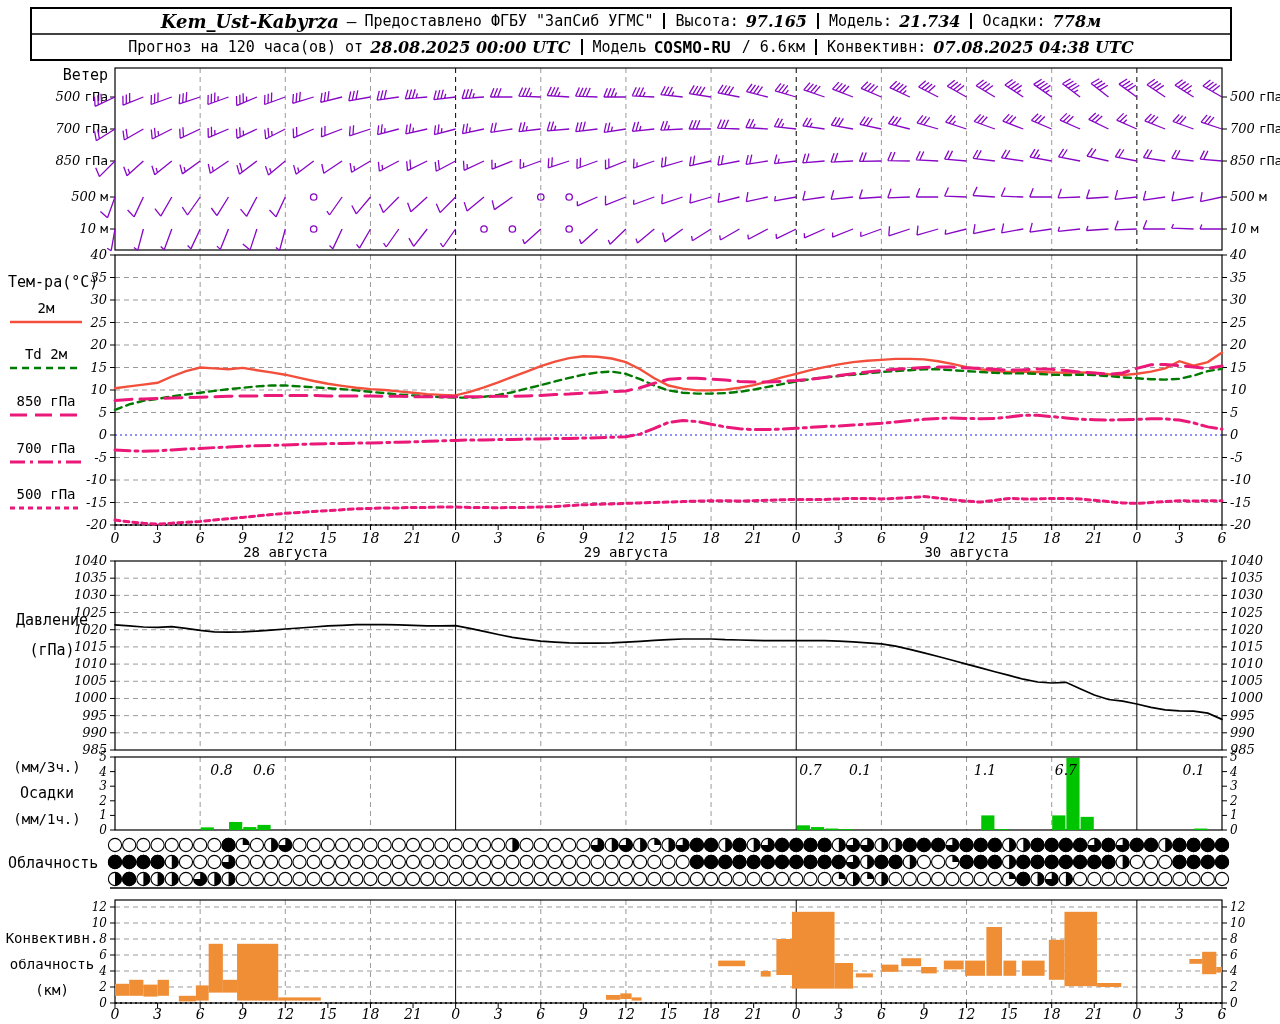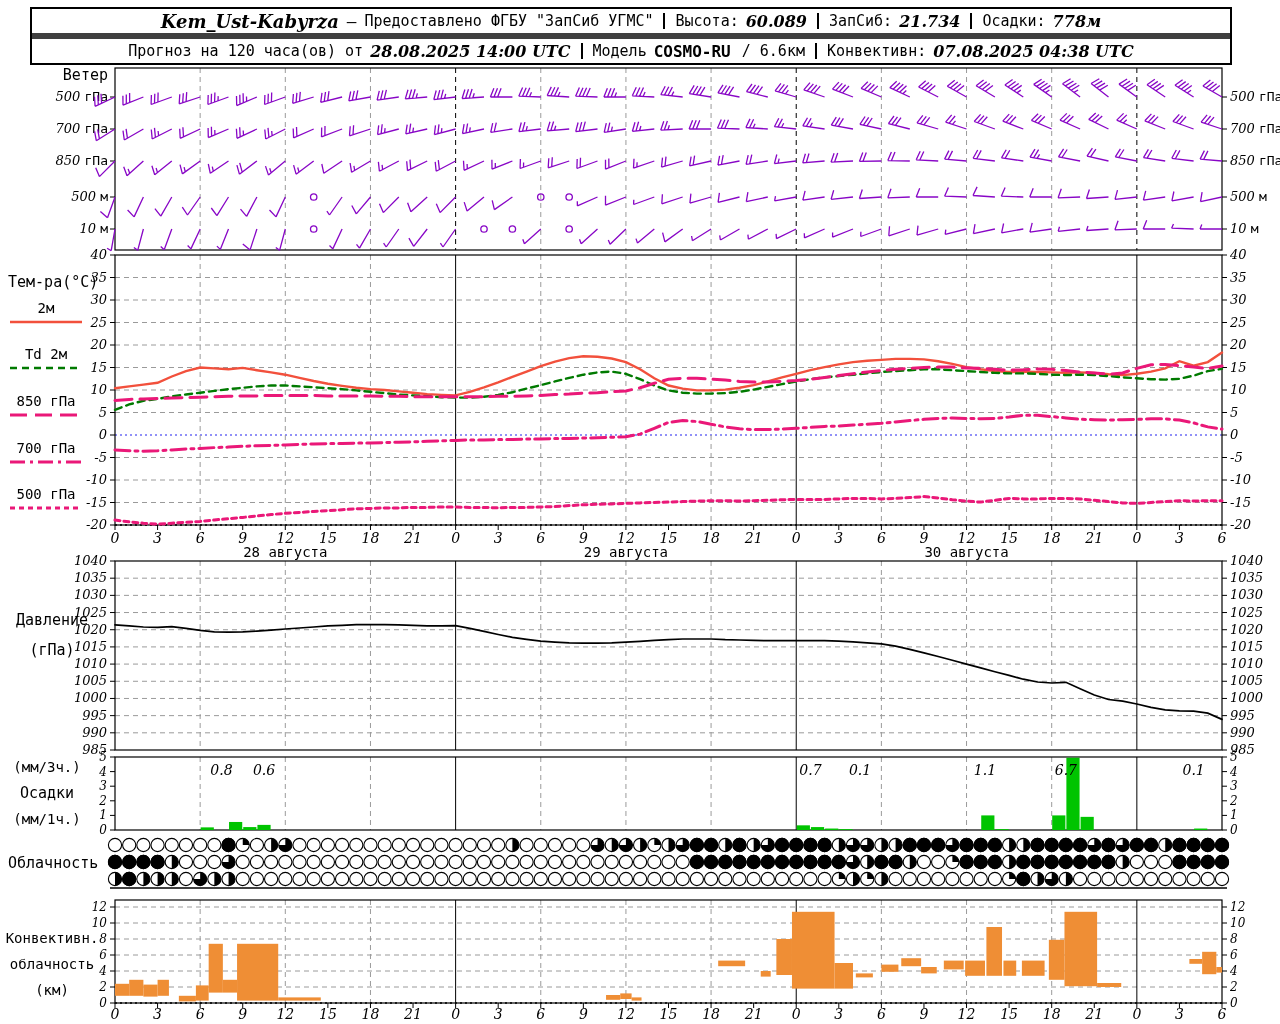--- a/index.html
+++ b/index.html
@@ -1,20 +1,20 @@
 <!DOCTYPE html>
 <html><head>
 <meta charset="utf-8">
 <style>
   html,body{margin:0;padding:0;background:#fff;}
   .page{position:relative;width:1280px;height:1024px;background:#fff;overflow:hidden;
         font-family:"DejaVu Sans Mono", monospace;}
   .hdr{position:absolute;left:30px;top:7px;width:1198px;border:2px solid #000;background:#fff;}
   .hrow{display:flex;align-items:center;justify-content:center;height:24px;white-space:nowrap;}
-  .hrow + .hrow{border-top:6px solid #404040;}
+  .hrow + .hrow{border-top:2px solid #404040;}
   .vbar{width:2px;height:16px;background:#000;margin:0 10px;}
   .station{font:bold italic 18px "DejaVu Serif", serif;margin-right:8px;}
   .dash{font:16px "DejaVu Sans Mono", monospace;margin-right:8px;}
   .lbl{font:15px "DejaVu Sans Mono", monospace;}
   .val{font:bold italic 16px "DejaVu Serif", serif;margin-left:7px;}
   .valb{font:bold 16px "DejaVu Sans Mono", monospace;margin-left:7px;}
   svg text{fill:#000}
   .num{font:italic 13px "DejaVu Serif", serif;}
   .numS{font:italic 12px "DejaVu Serif", serif;}
   .hourlbl{font:italic 14px "DejaVu Serif", serif;}
@@ -28,31 +28,31 @@
 
 <div class="page">
 
   <div class="hdr">
     <div class="hrow">
       <span class="station">Kem_Ust-Kabyrza</span>
       <span class="dash">—</span>
       <span class="lbl">Предоставлено ФГБУ "ЗапСиб УГМС"</span>
       <span class="vbar"></span>
       <span class="lbl">Высота:</span>
-      <span class="val">60.089</span>
+      <span class="val">97.165</span>
       <span class="vbar"></span>
-      <span class="lbl">ЗапСиб:</span>
+      <span class="lbl">Модель:</span>
       <span class="val">21.734</span>
       <span class="vbar"></span>
       <span class="lbl">Осадки:</span>
       <span class="val">778м</span>
     </div>
     <div class="hrow">
       <span class="lbl">Прогноз на 120 часа(ов) от</span>
-      <span class="val">28.08.2025 14:00 UTC</span>
+      <span class="val">28.08.2025 00:00 UTC</span>
       <span class="vbar"></span>
       <span class="lbl">Модель</span>
       <span class="valb">COSMO-RU</span>
       <span class="lbl" style="margin-left:11px">/ 6.6км</span>
       <span class="vbar"></span>
       <span class="lbl">Конвективн:</span>
       <span class="val">07.08.2025 04:38 UTC</span>
     </div>
   </div>
 

